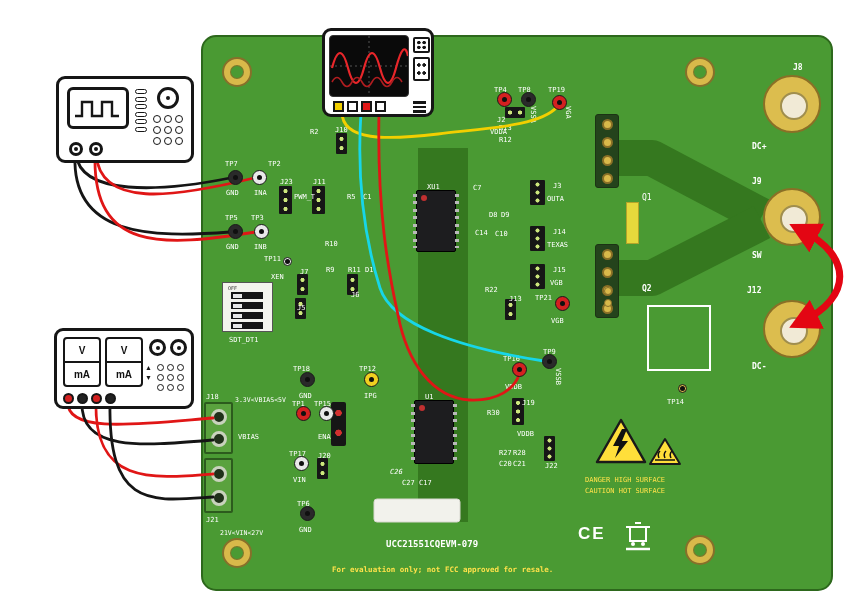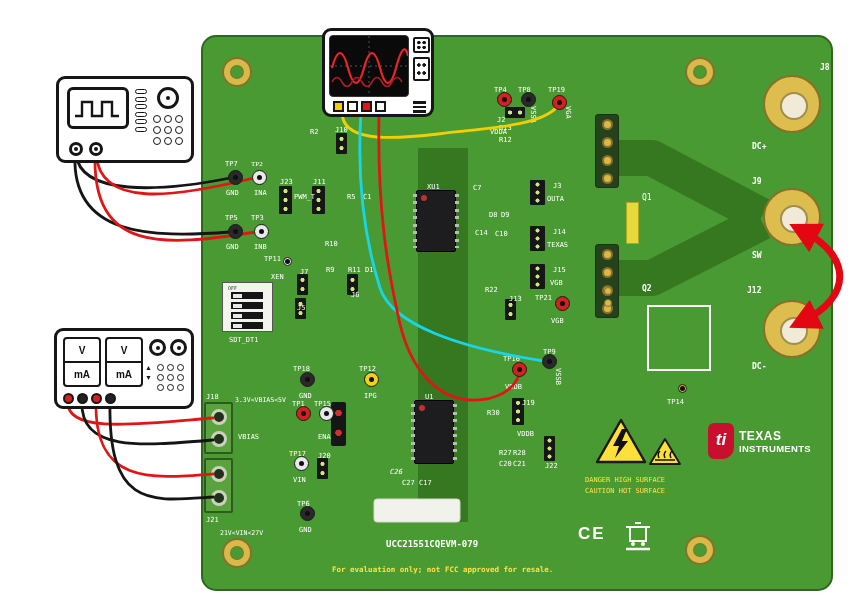--- a/index.html
+++ b/index.html
@@ -155,21 +155,21 @@
       <div class="hole" style="left: 687px; top: 537px;"></div>
       <div class="bigpad" style="left: 763px; top: 75px;"></div>
       <div class="bigpad" style="left: 763px; top: 188px;"></div>
       <div class="bigpad" style="left: 763px; top: 300px;"></div>
       <div class="via" style="left: 604px; top: 287px;"></div>
       <div class="via" style="left: 604px; top: 299px;"></div>
     </div>
 
   <div id="labels-layer" class="abs" style="left:0;top:0;width:866px;height:606px;z-index:3;">
       <div class="lbl" style="left: 225px; top: 161px;">TP7</div>
-      <div class="lbl" style="left: 251px; top: 161px; font-family: Liberation Serif, serif;">TP2</div>
+      <div class="lbl" style="left: 268px; top: 161px;">TP2</div>
       <div class="lbl" style="left: 226px; top: 190px;">GND</div>
       <div class="lbl" style="left: 254px; top: 190px;">INA</div>
       <div class="lbl" style="left: 225px; top: 215px;">TP5</div>
       <div class="lbl" style="left: 251px; top: 215px;">TP3</div>
       <div class="lbl" style="left: 226px; top: 244px;">GND</div>
       <div class="lbl" style="left: 254px; top: 244px;">INB</div>
       <div class="lbl" style="left: 264px; top: 256px;">TP11</div>
       <div class="lbl" style="left: 271px; top: 274px;">XEN</div>
       <div class="lbl" style="left: 310px; top: 129px;">R2</div>
       <div class="lbl" style="left: 335px; top: 127px;">J10</div>
@@ -243,21 +243,21 @@
       <div class="lbl" style="left: 499px; top: 461px;">C20</div>
       <div class="lbl" style="left: 513px; top: 461px;">C21</div>
       <div class="lbl" style="left: 390px; top: 469px; font-style: italic;">C26</div>
       <div class="lbl" style="left: 402px; top: 480px;">C27</div>
       <div class="lbl" style="left: 419px; top: 480px;">C17</div>
       <div class="lbl" style="left: 545px; top: 463px;">J22</div>
       <div class="lbl" style="left: 425px; top: 394px;">U1</div>
       <div class="lbl" style="left: 667px; top: 399px;">TP14</div>
       <div class="lbl" style="left: 585px; top: 477px; color: rgb(255, 226, 74);">DANGER HIGH SURFACE</div>
       <div class="lbl" style="left: 585px; top: 488px; color: rgb(255, 226, 74);">CAUTION HOT SURFACE</div>
-      <div class="lbl" style="left: 820px; top: 64px; font-size: 8px; font-weight: bold;">J8</div>
+      <div class="lbl" style="left: 793px; top: 64px; font-size: 8px; font-weight: bold;">J8</div>
       <div class="lbl" style="left: 752px; top: 143px; font-size: 8px; font-weight: bold;">DC+</div>
       <div class="lbl" style="left: 752px; top: 178px; font-size: 8px; font-weight: bold;">J9</div>
       <div class="lbl" style="left: 752px; top: 252px; font-size: 8px; font-weight: bold;">SW</div>
       <div class="lbl" style="left: 747px; top: 287px; font-size: 8px; font-weight: bold;">J12</div>
       <div class="lbl" style="left: 752px; top: 363px; font-size: 8px; font-weight: bold;">DC-</div>
     </div>
 
   <svg class="abs" style="left:585px;top:412px;z-index:3" width="110" height="60">
     <polygon points="12,50 36,8 60,50" fill="#ffdf3a" stroke="#1a1a1a" stroke-width="2.5" stroke-linejoin="round"></polygon>
     <path d="M37,17 L28,34 L34,34 L30,46 L43,29 L37,29 L42,17 Z" fill="#111"></path>
@@ -269,25 +269,20 @@
   <div class="abs" style="left:578px;top:524px;z-index:3;font-size:17px;font-weight:bold;letter-spacing:2px;color:#fff;">CE</div>
   <svg class="abs" style="left:622px;top:518px;z-index:3" width="32" height="34">
     <line x1="13" y1="5" x2="19" y2="5" stroke="#fff" stroke-width="2"></line>
     <line x1="4" y1="9" x2="28" y2="9" stroke="#fff" stroke-width="2"></line>
     <rect x="8" y="9" width="16" height="14" fill="none" stroke="#fff" stroke-width="2"></rect>
     <circle cx="11" cy="26" r="2" fill="#fff"></circle>
     <circle cx="21" cy="26" r="2" fill="#fff"></circle>
     <line x1="4" y1="31" x2="28" y2="31" stroke="#fff" stroke-width="2.5"></line>
   </svg>
 
-  <div class="abs" style="left:708px;top:421px;width:124px;height:46px;z-index:3;">
-    <div style="position:absolute;left:0;top:2px;width:26px;height:36px;background:#c8102e;border-radius:6px 6px 12px 6px;color:#fff;font-weight:bold;font-style:italic;font-size:17px;text-align:center;line-height:34px;">ti</div>
-    <div style="position:absolute;left:31px;top:8px;color:#fff;font-weight:bold;font-size:12px;letter-spacing:0.5px;">TEXAS</div>
-    <div style="position:absolute;left:31px;top:22px;color:#fff;font-weight:bold;font-size:9.5px;letter-spacing:0.3px;">INSTRUMENTS</div>
-  </div>
 
   <div class="lbl" style="left:386px;top:540px;font-size:9px;font-weight:bold;">UCC21551CQEVM-079</div>
   <div class="lbl" style="left:332px;top:566px;font-size:7.5px;font-weight:bold;color:#ffe24a;">For evaluation only; not FCC approved for resale.</div>
 
   <svg id="wire-layer" class="layer" style="z-index:4">
     <defs>
       <marker id="ah" markerWidth="4.6" markerHeight="4.6" refX="2.2" refY="2.3" orient="auto" markerUnits="strokeWidth">
         <path d="M0,0 L4.4,2.3 L0,4.6 Z" fill="#e30613"></path>
       </marker>
       <marker id="ahs" markerWidth="4.6" markerHeight="4.6" refX="2.2" refY="2.3" orient="auto-start-reverse" markerUnits="strokeWidth">

